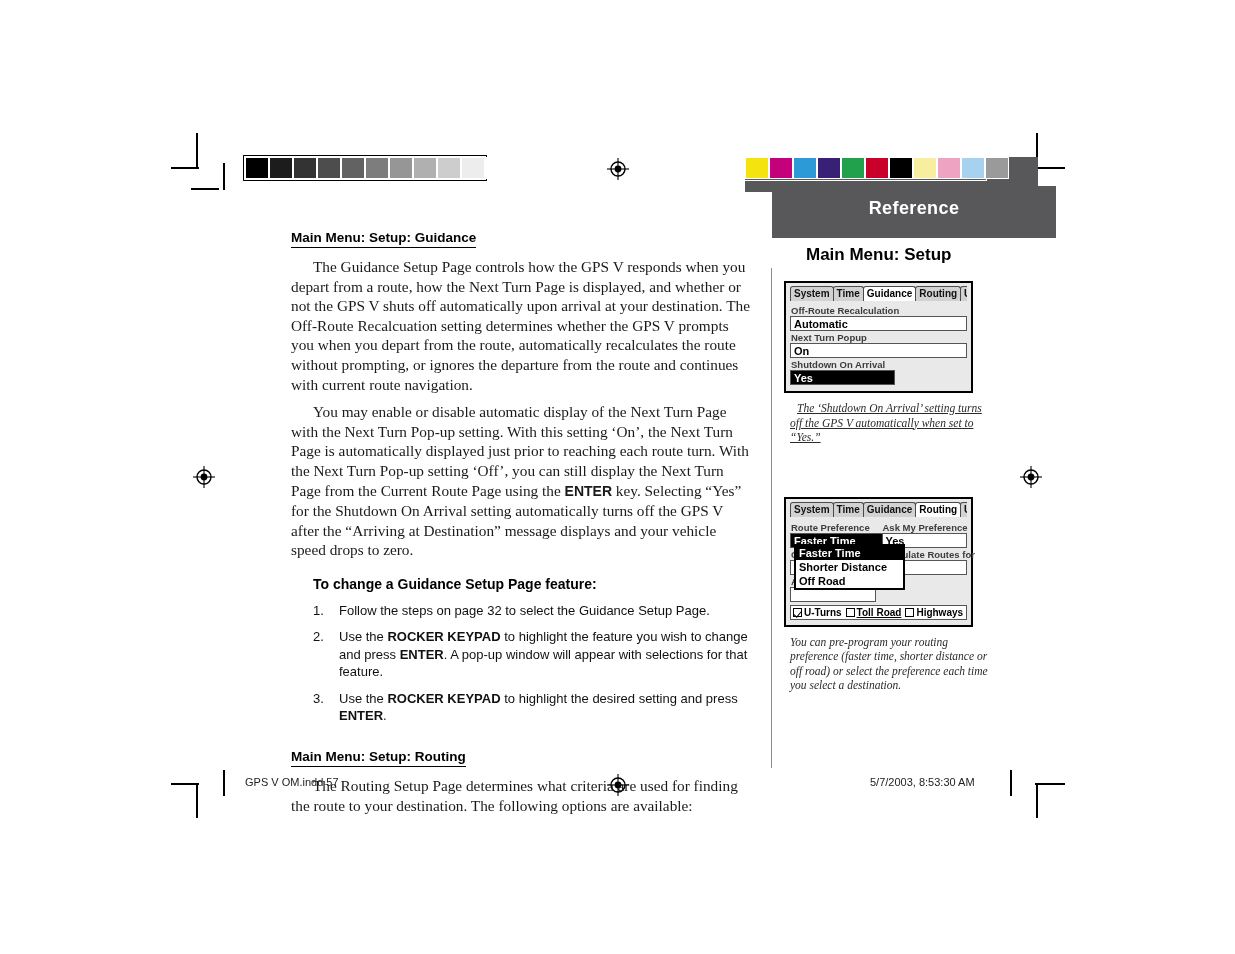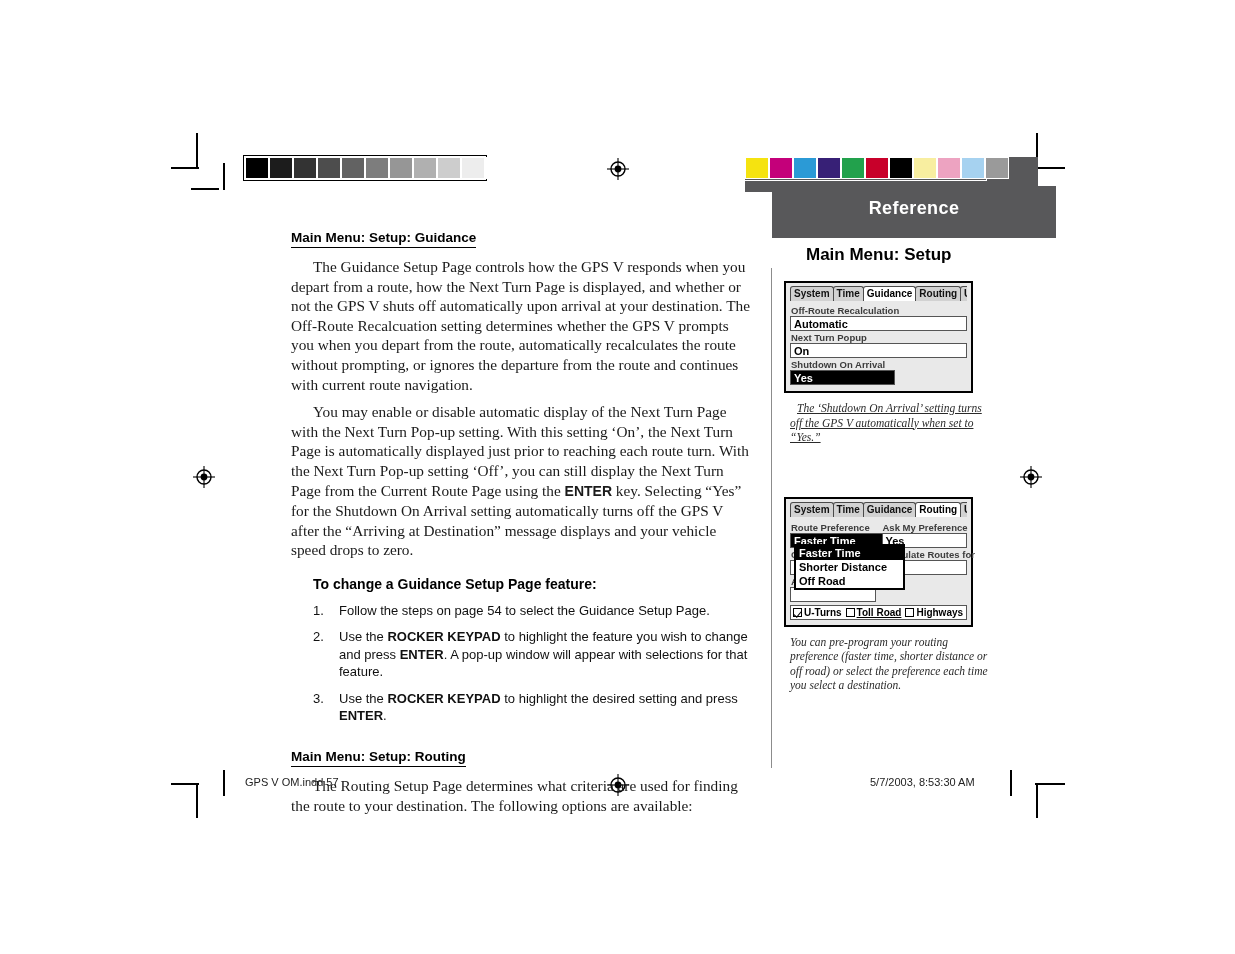--- a/index.html
+++ b/index.html
@@ -263,21 +263,21 @@
       <h3 class="sec">Main Menu: Setup: Guidance</h3>
     </div>
 
     <p class="body">The Guidance Setup Page controls how the GPS V responds when you depart from a route, how the Next Turn Page is displayed, and whether or not the GPS V shuts off automatically upon arrival at your destination.  The Off-Route Recalcuation setting determines whether the GPS V prompts you when you depart from the route, automatically recalculates the route without prompting, or ignores the departure from the route and continues with current route navigation.</p>
 
     <p class="body"><span>You may enable or disable automatic display of the Next Turn Page with the Next Turn Pop-up setting.  With this setting ‘On’, the Next Turn Page is automatically displayed just prior to reaching each route turn.  With the Next Turn Pop-up setting ‘Off’, you can still display the Next Turn Page from the Current Route Page using the </span><span class="b">ENTER</span><span> key.  Selecting “Yes” for the Shutdown On Arrival setting automatically turns off the GPS V after the “Arriving at Destination” message displays and your vehicle speed drops to zero.</span></p>
 
     <h4 class="substep">To change a Guidance Setup Page feature:</h4>
 
     <ol class="steps" id="steps-list">
-        <li><span class="num">1.</span><span class="lit">Follow the steps on page 54 to select the Guidance Setup Page.</span></li>
+        <li><span class="num">1.</span><span class="lit">Follow the steps on page 32 to select the Guidance Setup Page.</span></li>
         <li><span class="num">2.</span><span class="lit">Use the </span><span class="lit" style="font-weight: bold;">ROCKER KEYPAD</span><span class="lit"> to highlight the feature you wish to change and press </span><span class="lit" style="font-weight: bold;">ENTER</span><span class="lit">. A pop-up window will appear with selections for that feature.</span></li>
         <li><span class="num">3.</span><span class="lit">Use the </span><span class="lit" style="font-weight: bold;">ROCKER KEYPAD</span><span class="lit"> to highlight the desired setting and press </span><span class="lit" style="font-weight: bold;">ENTER</span><span class="lit">.</span></li>
       </ol>
 
     <div class="sec-wrap" style="margin-top:22px;">
       <h3 class="sec">Main Menu: Setup: Routing</h3>
     </div>
 
     <p class="body">The Routing Setup Page determines what criteria are used for finding the route to your destination. The following options are available:</p>
   </div>

